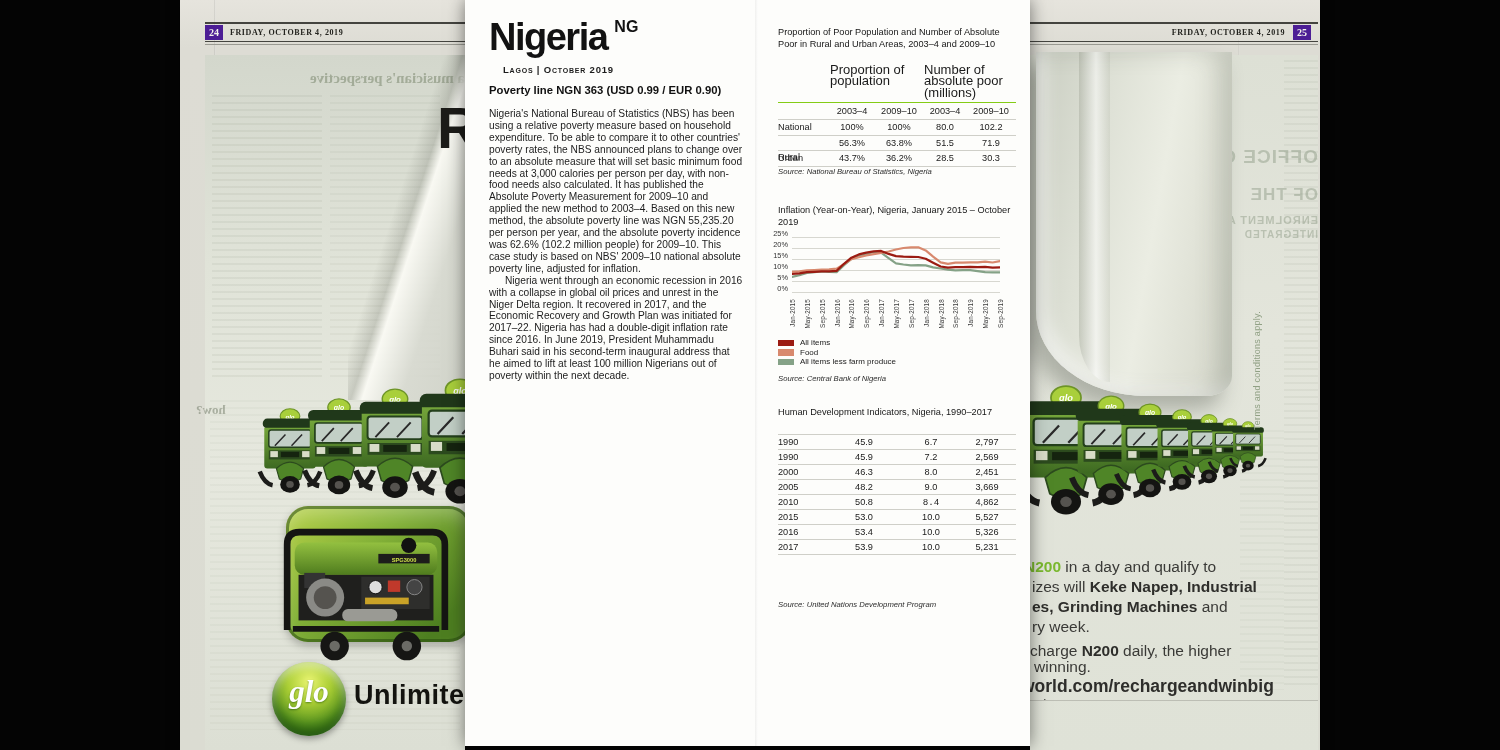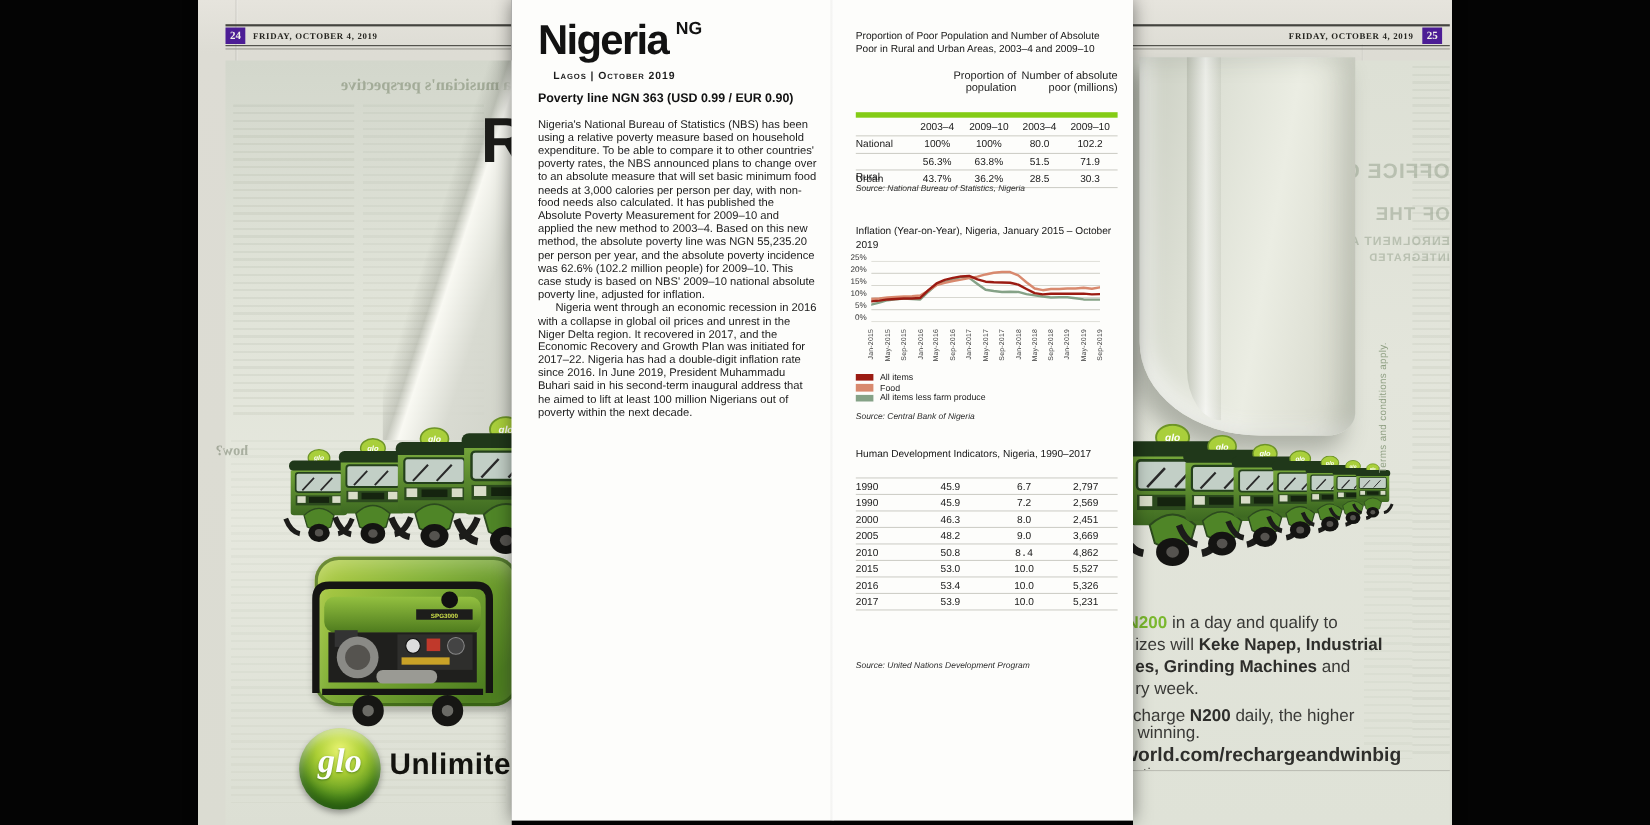--- a/index.html
+++ b/index.html
@@ -44,21 +44,21 @@
   .pov-head{position:absolute;font-size:11.3px;font-weight:700;color:#111;}
   .bodytext{position:absolute;font-size:10.2px;line-height:11.9px;color:#1c1c1c;}
   .bodytext p{margin:0;}
   .bodytext p + p{text-indent:16px;}
   .fig-title{position:absolute;font-size:9.2px;line-height:12.4px;color:#161616;}
   .src{position:absolute;font-size:7.7px;font-style:italic;color:#2c2c2c;}
   
   .tbl{position:absolute;font-size:9.2px;color:#1a1a1a;}
   .tr{display:flex;align-items:center;border-bottom:1px solid #cfcfc8;}
   .tr.nb{border-bottom:none;}
-  .hdr{font-size:10px;line-height:11.3px;text-align:right;}
+  .hdr{font-size:13px;line-height:11.3px;}
   .cell{display:inline-block;}
   .cnum{text-align:center;}
   
   .ylab{position:absolute;right:0;font-size:7.4px;color:#333;}
   .xlab{position:absolute;writing-mode:vertical-rl;transform:rotate(180deg);font-size:6.3px;color:#3a3a3a;letter-spacing:.2px;}
   .leg-row{display:flex;align-items:center;height:9.5px;}
   .leg-sw{width:16px;height:6.5px;margin-right:6px;}
   .leg-lb{font-size:8px;color:#1a1a1a;}
 </style>
 </head>
@@ -221,21 +221,21 @@
     <p>Nigeria went through an economic recession in 2016 with a collapse in global oil prices and unrest in the Niger Delta region. It recovered in 2017, and the Economic Recovery and Growth Plan was initiated for 2017–22. Nigeria has had a double-digit inflation rate since 2016. In June 2019, President Muhammadu Buhari said in his second-term inaugural address that he aimed to lift at least 100 million Nigerians out of poverty within the next decade.</p>
   </div>
 
   <div class="fig-title" style="left:313px;top:26px;width:234px;">Proportion of Poor Population and Number of Absolute Poor in Rural and Urban Areas, 2003–4 and 2009–10</div>
   <div class="tbl" style="left:313px;top:64px;width:238px;">
     <div class="tr nb hdr" style="height:38px;align-items:flex-start;">
       <span class="cell" style="width:52px;"></span>
       <span class="cell" style="width:94px;">Proportion of population</span>
       <span class="cell" style="width:92px;">Number of absolute poor (millions)</span>
     </div>
-    <div class="tr" style="height:16px;border-top:5px solid #84cc16;">
+    <div class="tr" style="height:16px;border-top:1px solid #84cc16;">
       <span class="cell" style="width:52px;"></span>
       <span class="cell cnum" style="width:44px;">2003–4</span>
       <span class="cell cnum" style="width:50px;">2009–10</span>
       <span class="cell cnum" style="width:42px;">2003–4</span>
       <span class="cell cnum" style="width:50px;">2009–10</span>
     </div>
     <div id="t1body">
         <div class="tr" style="height: 14.5px;">
           <span class="cell" style="width: 52px;">National</span>
           <span class="cell cnum" style="width: 44px;">100%</span>

